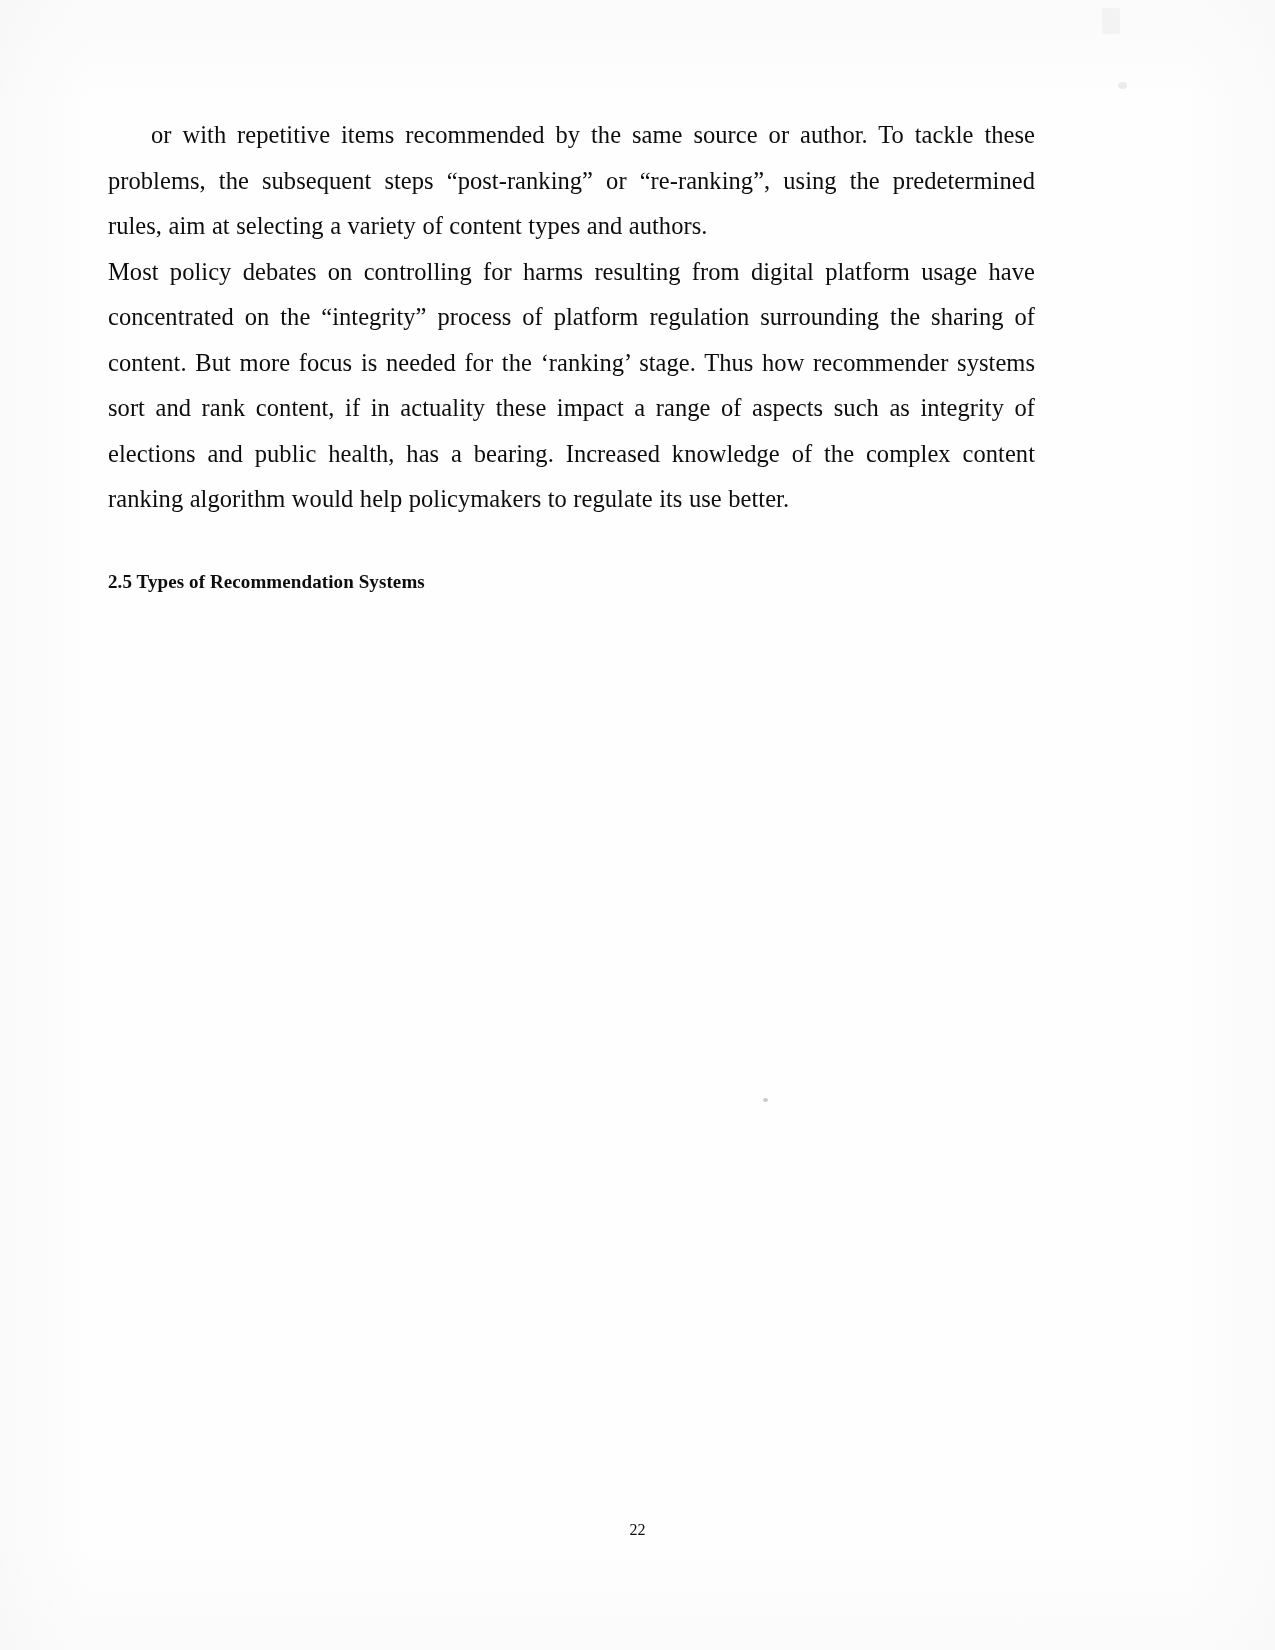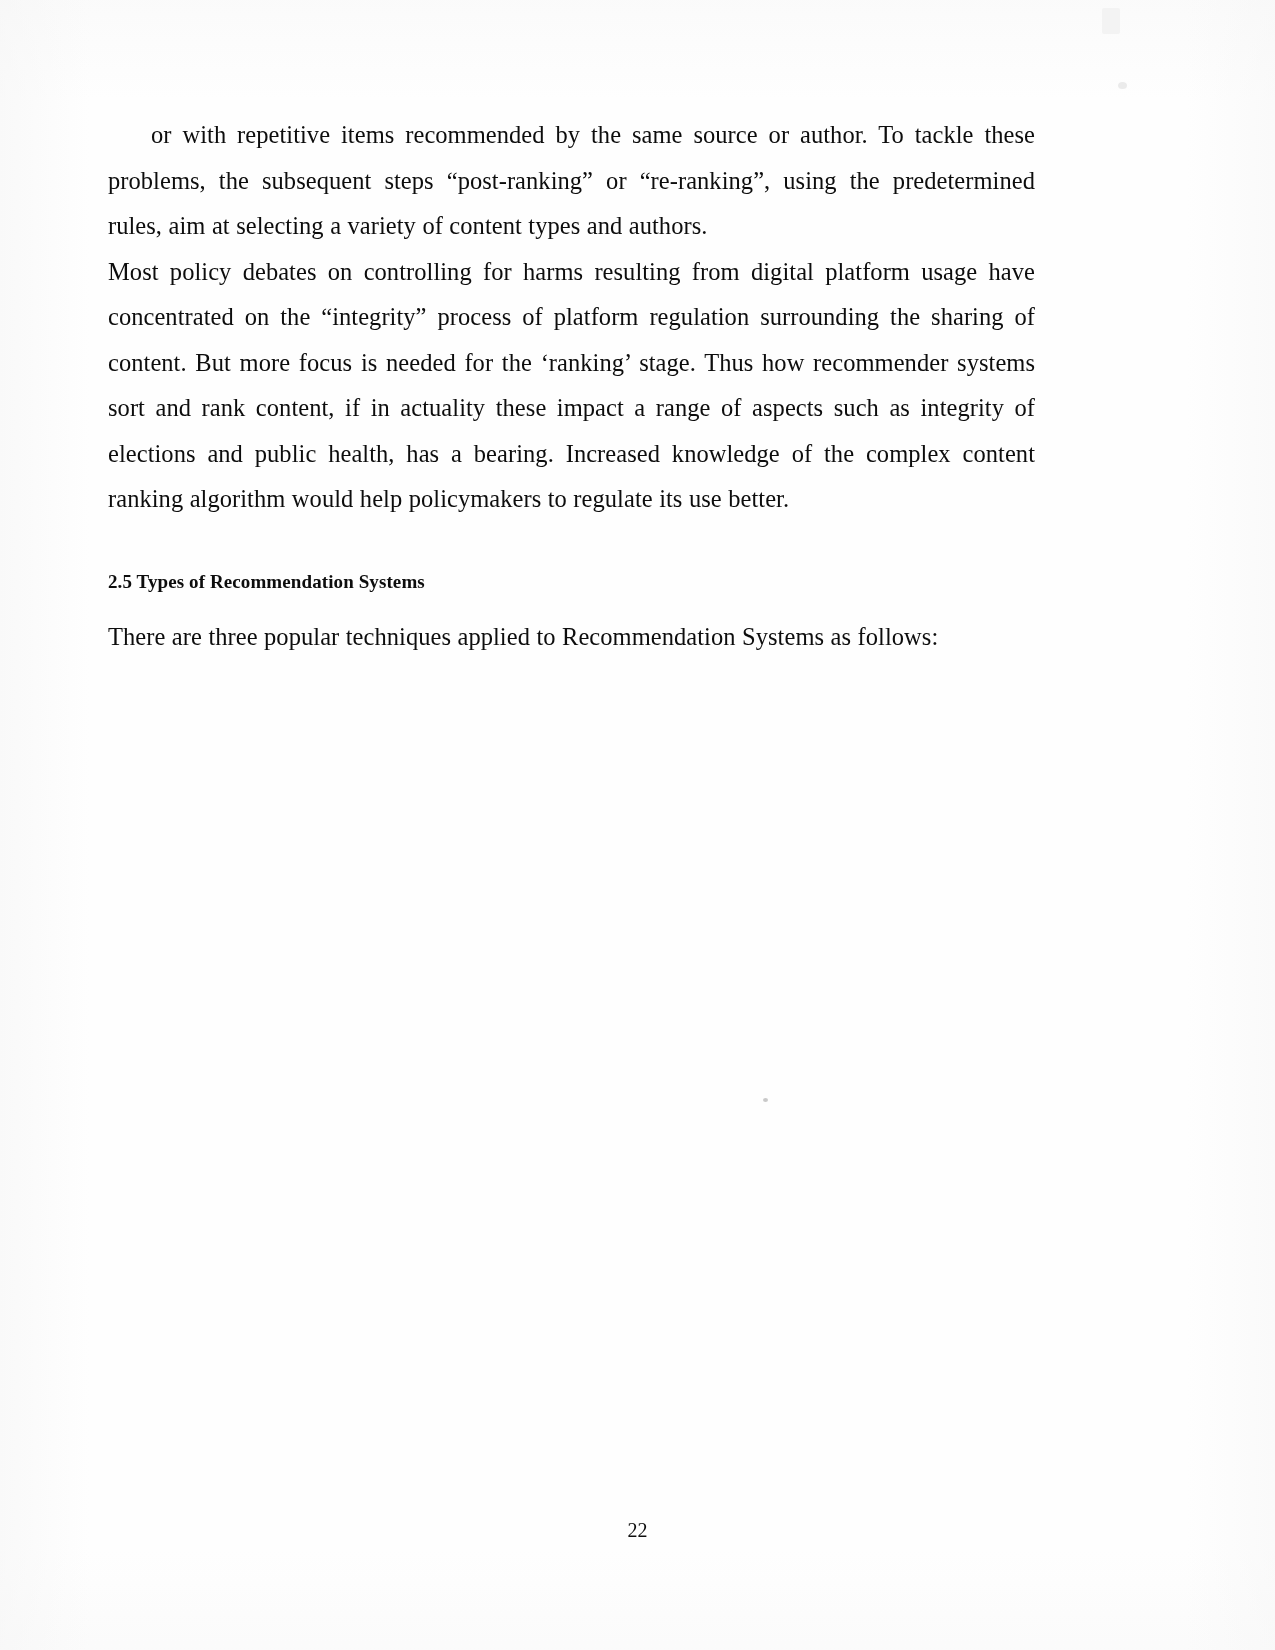--- a/index.html
+++ b/index.html
@@ -62,21 +62,21 @@
 
   .spacer-before-heading { height: 40px; }
   .spacer-after-heading  { height: 12px; }
 
   .page-number {
     position: absolute;
     left: 0;
     right: 0;
     top: 1515px;
     text-align: center;
-    font-size: 20px;
+    font-size: 16px;
     line-height: 30px;
     font-family: "Liberation Serif", "DejaVu Serif", serif;
   }
 
   
   .speck {
     position: absolute;
     background: #dcdcdc;
     border-radius: 50%;
     pointer-events: none;
@@ -99,21 +99,20 @@
     <div class="gap-after-para1"></div>
 
     <p class="body-text">Most policy debates on controlling for harms resulting from digital platform usage have concentrated on the “integrity” process of platform regulation surrounding the sharing of content. But more focus is needed for the ‘ranking’ stage. Thus how recommender systems sort and rank content, if in actuality these impact a range of aspects such as integrity of elections and public health, has a bearing. Increased knowledge of the complex content ranking algorithm would help policymakers to regulate its use better.</p>
 
     <div class="spacer-before-heading"></div>
 
     <h2 class="section-heading">2.5 Types of Recommendation Systems</h2>
 
     <div class="spacer-after-heading"></div>
 
-    <p class="body-text">There are three popular techniques applied to Recommendation Systems as follows:</p>
 
   </div>
 
   <div class="page-number">22</div>
 
   <div class="speck speck-a"></div>
   <div class="speck speck-b"></div>
   <div class="speck speck-c"></div>
 
 </div>

